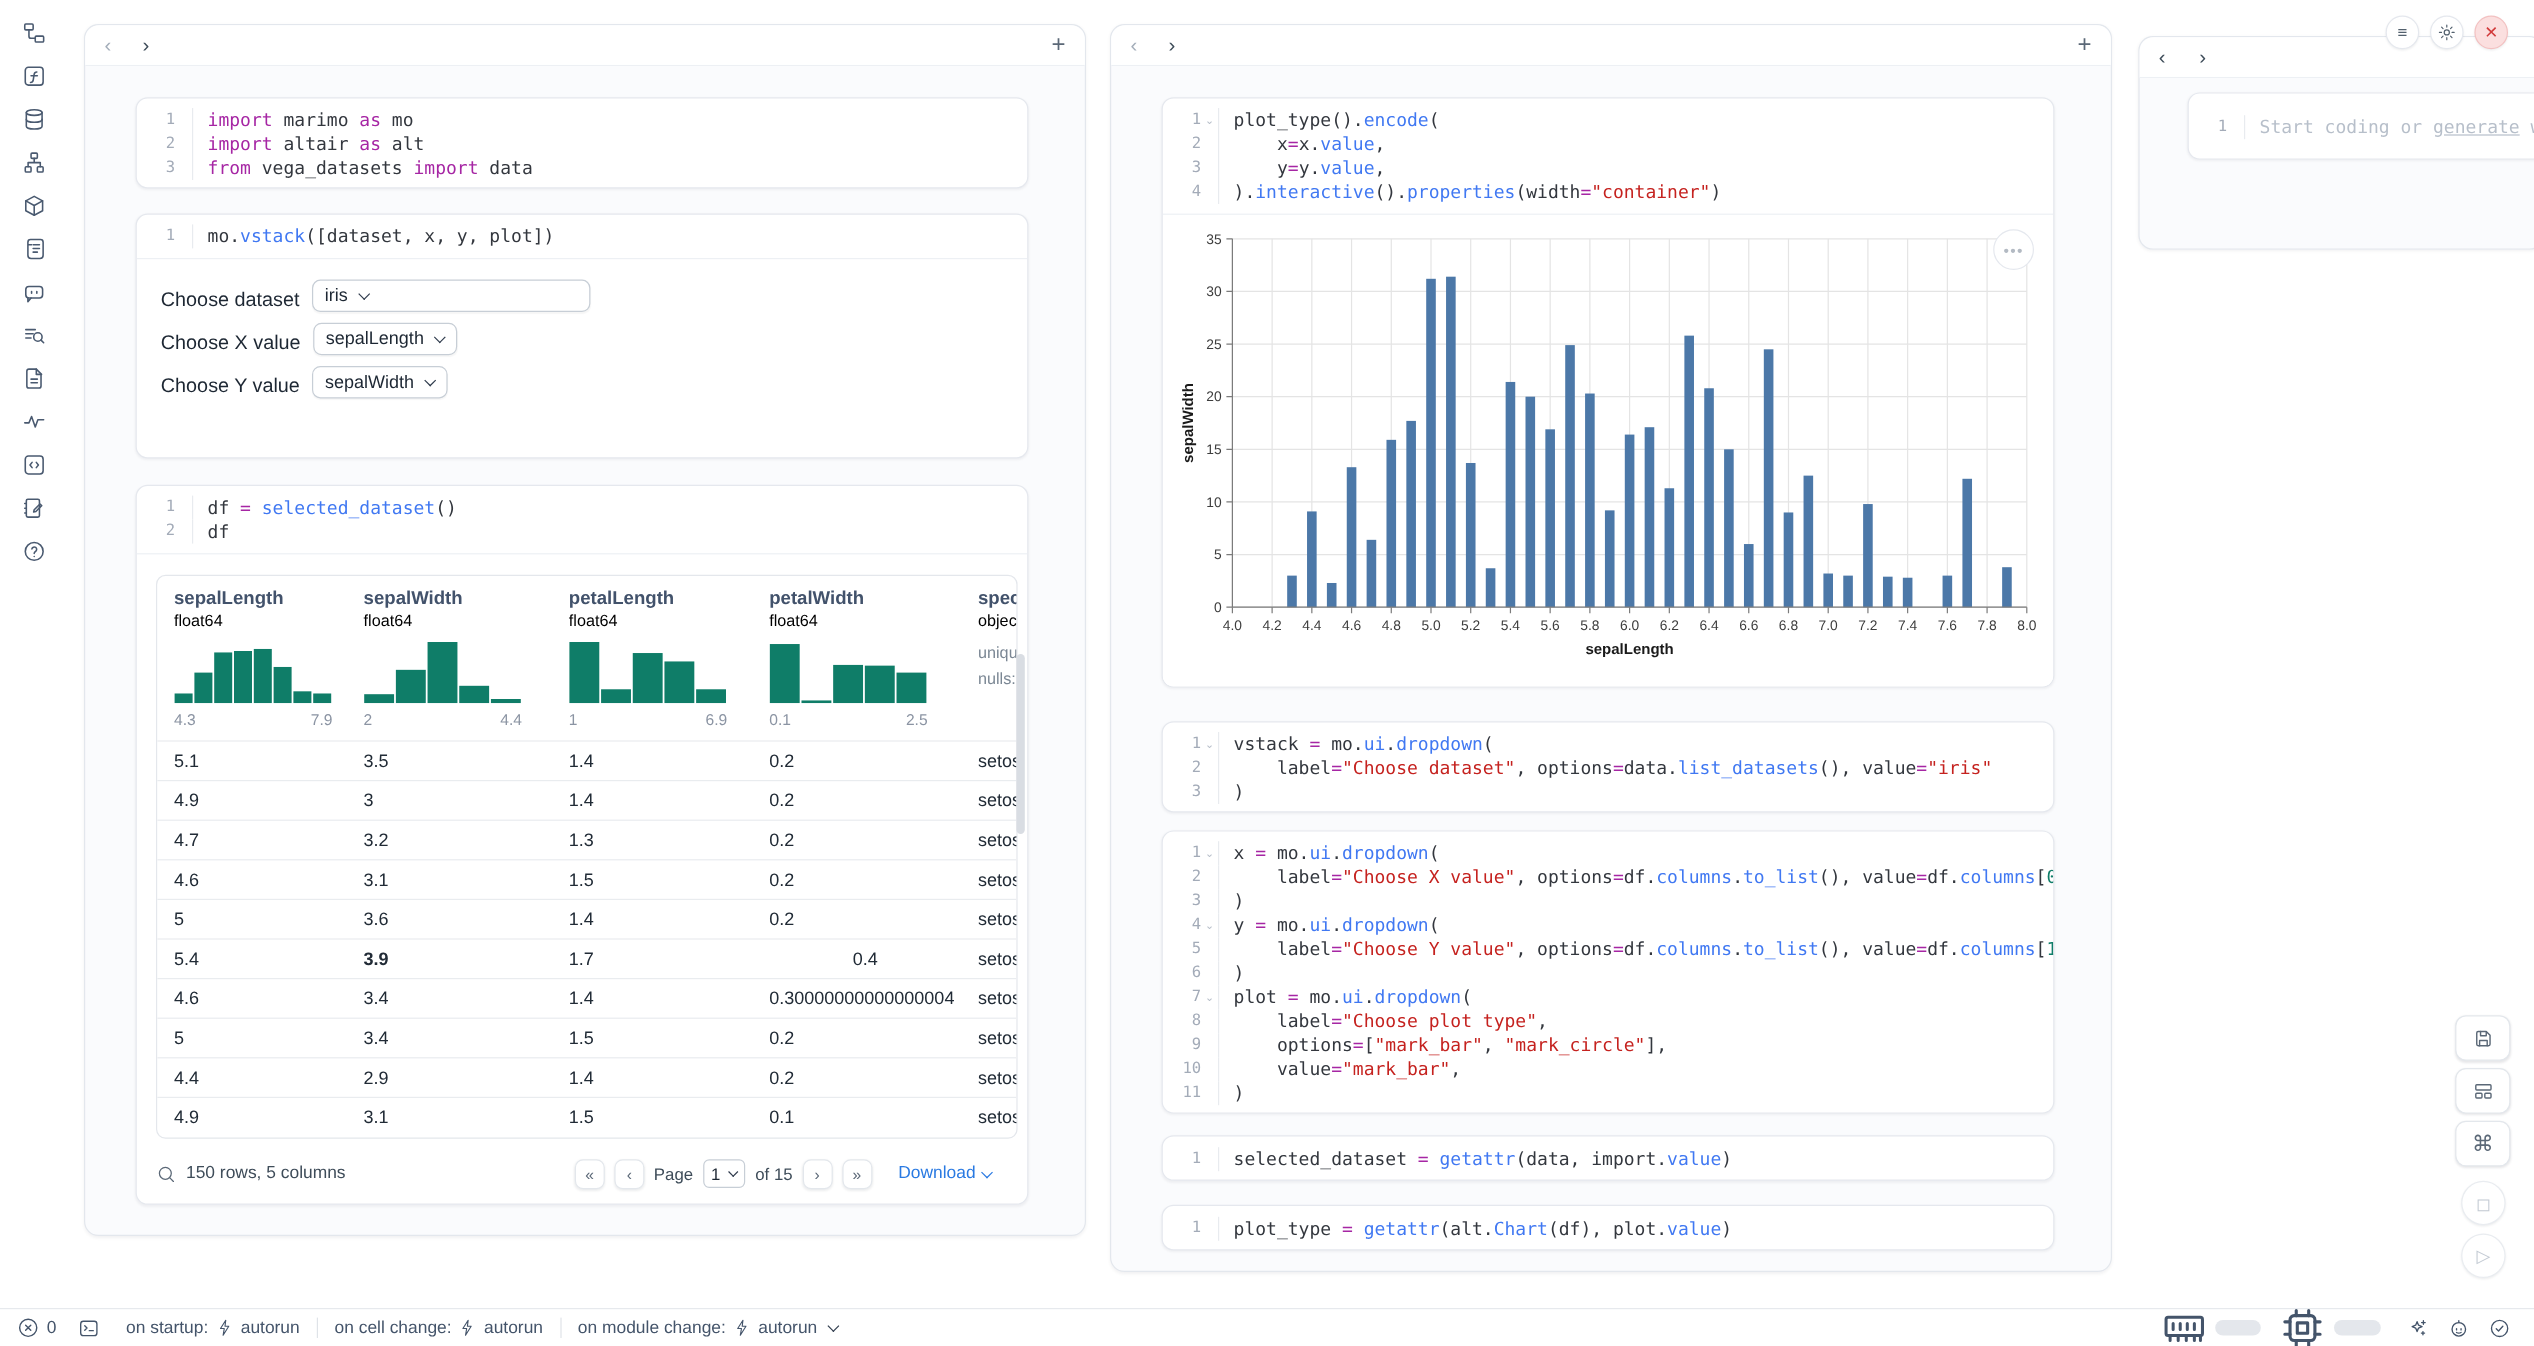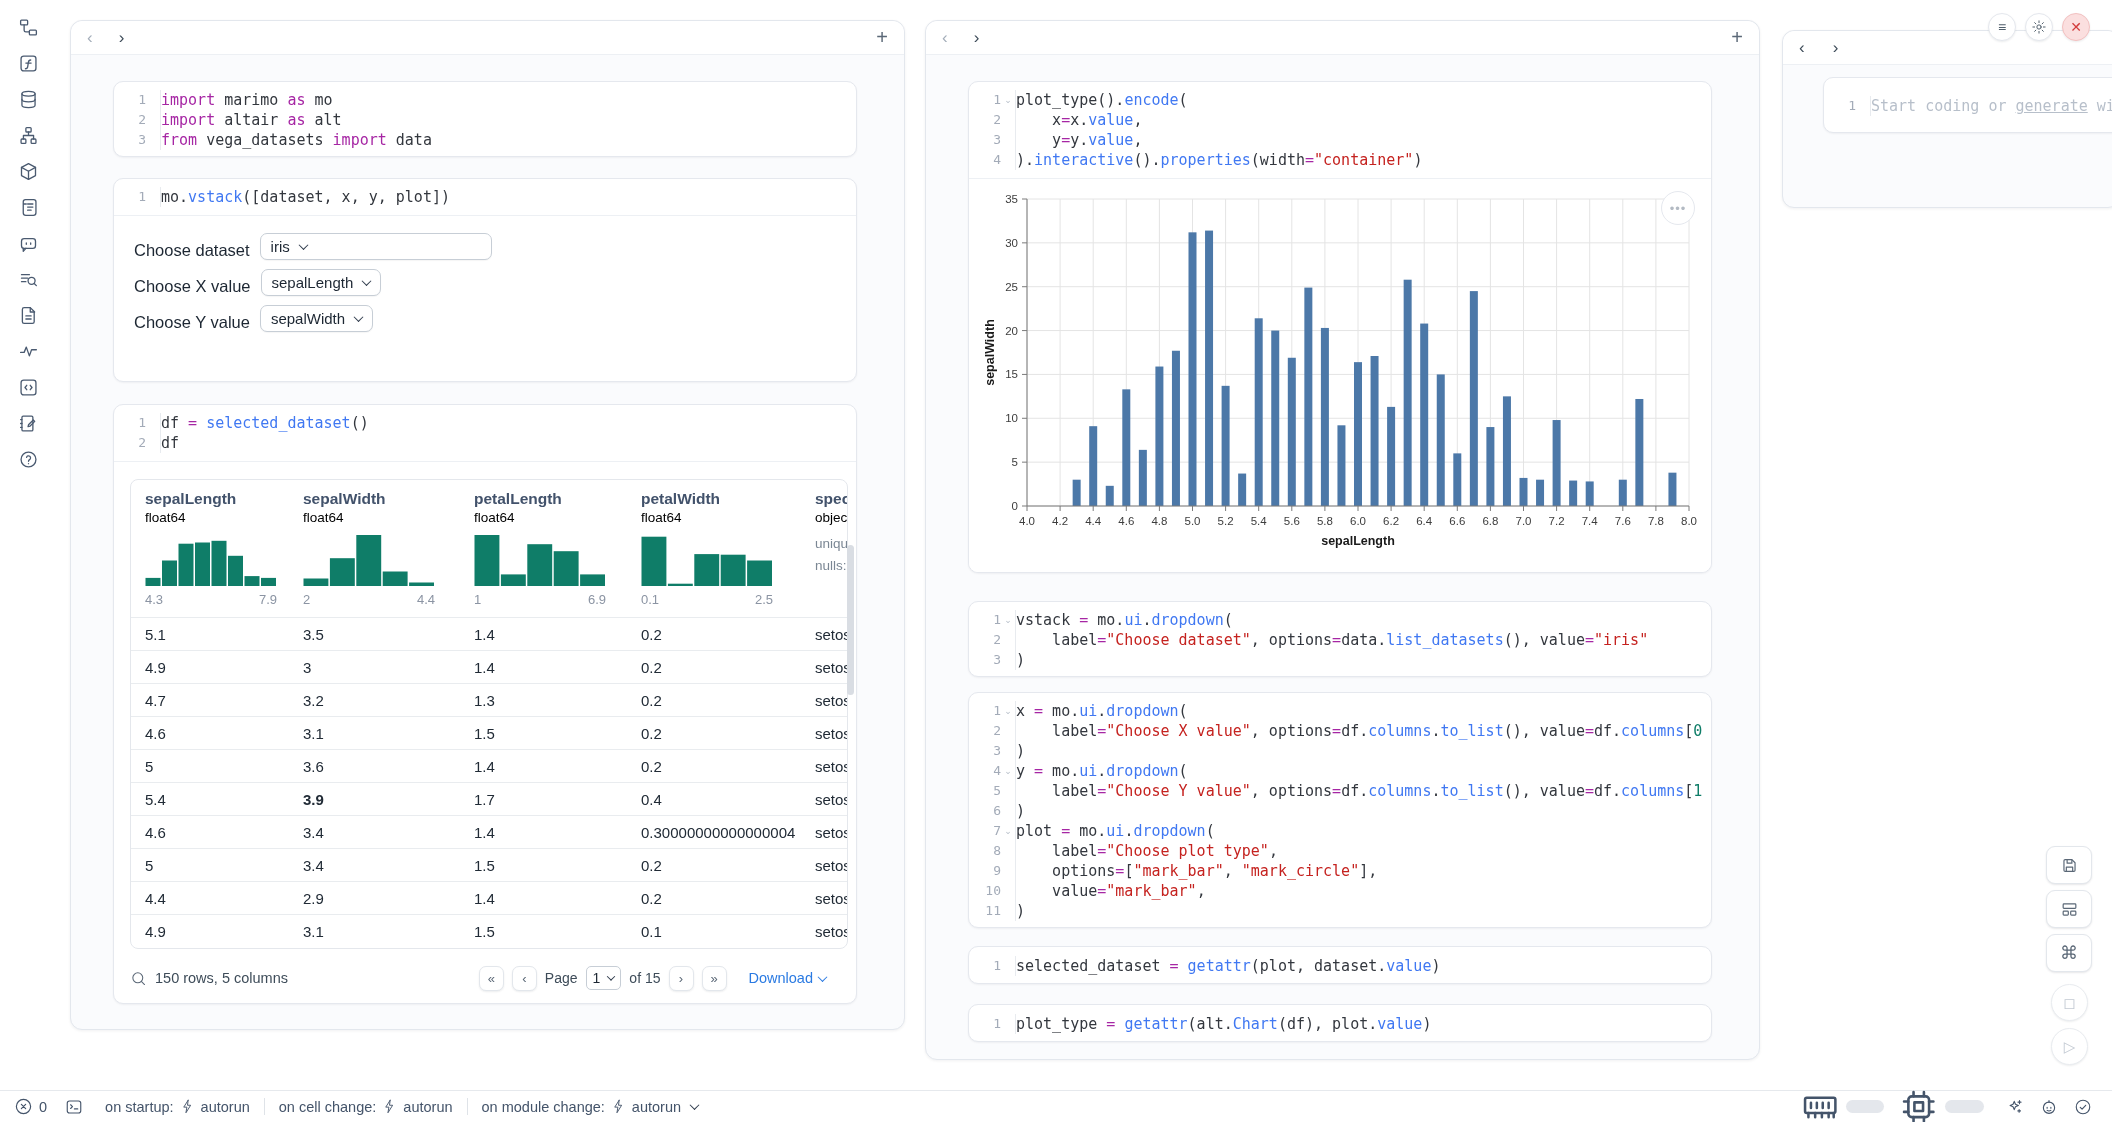--- a/index.html
+++ b/index.html
@@ -24,21 +24,21 @@
   .plus { margin-left:auto; font-size:20px; color:#5b6877; cursor:pointer; }
 
   .card { position:absolute; background:#fff; border:1px solid #e5e8ee; border-radius:10px;
     box-shadow:0 1px 2px rgba(16,24,40,.05); overflow:hidden; }
 
   
   .code { padding:8px 0; font-family:"DejaVu Sans Mono", monospace; font-size:15px; line-height:20px; color:#33373e; }
   .cl { display:flex; }
   .g { width:32px; flex:none; text-align:right; color:#a3abb8; font-size:13px; }
   .fd { width:14px; flex:none; text-align:center; color:#b6bec9; font-size:9px; font-family:"Liberation Sans",sans-serif; }
-  .src { flex:1; border-left:1px solid #e8ebef; white-space:pre; }
+  .src { flex:1; border-left:1px solid #e8ebef; padding-left:12px; white-space:pre; }
   .tok-k { color:#a626a4; } .tok-f { color:#4078f2; } .tok-s { color:#c5221f; }
   .tok-o { color:#a626a4; } .tok-n { color:#0f7d68; } .tok-t { color:#33373e; }
 
   
   .cell-output { border-top:1px solid #edf0f4; padding:16px 20px 14px 20px; }
   .ctl-row { display:flex; align-items:flex-end; gap:10px; height:28px; margin-bottom:8px; }
   .ctl-label { font-size:16.5px; color:#1d2733; }
   .select { display:flex; align-items:center; height:27px; border:1px solid #c7ced6; border-radius:7px;
     background:#fff; box-shadow:0 1px 1px rgba(0,0,0,.04); padding:0 10px; font-size:15px; color:#1d2733; cursor:pointer; }
   .sel-chev { width:7px; height:7px; border-right:1.8px solid #2f3b4c; border-bottom:1.8px solid #2f3b4c;
@@ -343,21 +343,21 @@
           <div class="dft-cell" style="width: 158px;">5</div>
           <div class="dft-cell" style="width: 171px;">3.6</div>
           <div class="dft-cell" style="width: 167px;">1.4</div>
           <div class="dft-cell" style="width: 174px;">0.2</div>
           <div class="dft-cell" style="width: 200px;">setosa</div>
         </div>
         <div class="dft-row">
           <div class="dft-cell" style="width: 158px;">5.4</div>
           <div class="dft-cell" style="width: 171px; font-weight: bold;">3.9</div>
           <div class="dft-cell" style="width: 167px;">1.7</div>
-          <div class="dft-cell" style="width: 174px;">0.4</div>
+          <div class="dft-cell" style="width: 174px; text-align: center;">0.4</div>
           <div class="dft-cell" style="width: 200px;">setosa</div>
         </div>
         <div class="dft-row">
           <div class="dft-cell" style="width: 158px;">4.6</div>
           <div class="dft-cell" style="width: 171px;">3.4</div>
           <div class="dft-cell" style="width: 167px;">1.4</div>
           <div class="dft-cell" style="width: 174px;">0.30000000000000004</div>
           <div class="dft-cell" style="width: 200px;">setosa</div>
         </div>
         <div class="dft-row">
@@ -652,21 +652,21 @@
           <span class="src"><span class="tok-t">)</span></span>
         </div>
       </div>
   </div>
 
   <div class="card" style="left:42px;top:925px;width:744px;height:38px">
     <div class="code" style="padding:9px 0">
         <div class="cl">
           <span class="g">1</span>
           <span class="fd"></span>
-          <span class="src"><span class="tok-t">selected_dataset </span><span class="tok-o">=</span><span class="tok-t"> </span><span class="tok-f">getattr</span><span class="tok-t">(plot, dataset.</span><span class="tok-f">value</span><span class="tok-t">)</span></span>
+          <span class="src"><span class="tok-t">selected_dataset </span><span class="tok-o">=</span><span class="tok-t"> </span><span class="tok-f">getattr</span><span class="tok-t">(data, import.</span><span class="tok-f">value</span><span class="tok-t">)</span></span>
         </div>
       </div>
   </div>
 
   <div class="card" style="left:42px;top:983px;width:744px;height:38px">
     <div class="code" style="padding:9px 0">
         <div class="cl">
           <span class="g">1</span>
           <span class="fd"></span>
           <span class="src"><span class="tok-t">plot_type </span><span class="tok-o">=</span><span class="tok-t"> </span><span class="tok-f">getattr</span><span class="tok-t">(alt.</span><span class="tok-f">Chart</span><span class="tok-t">(df), plot.</span><span class="tok-f">value</span><span class="tok-t">)</span></span>

